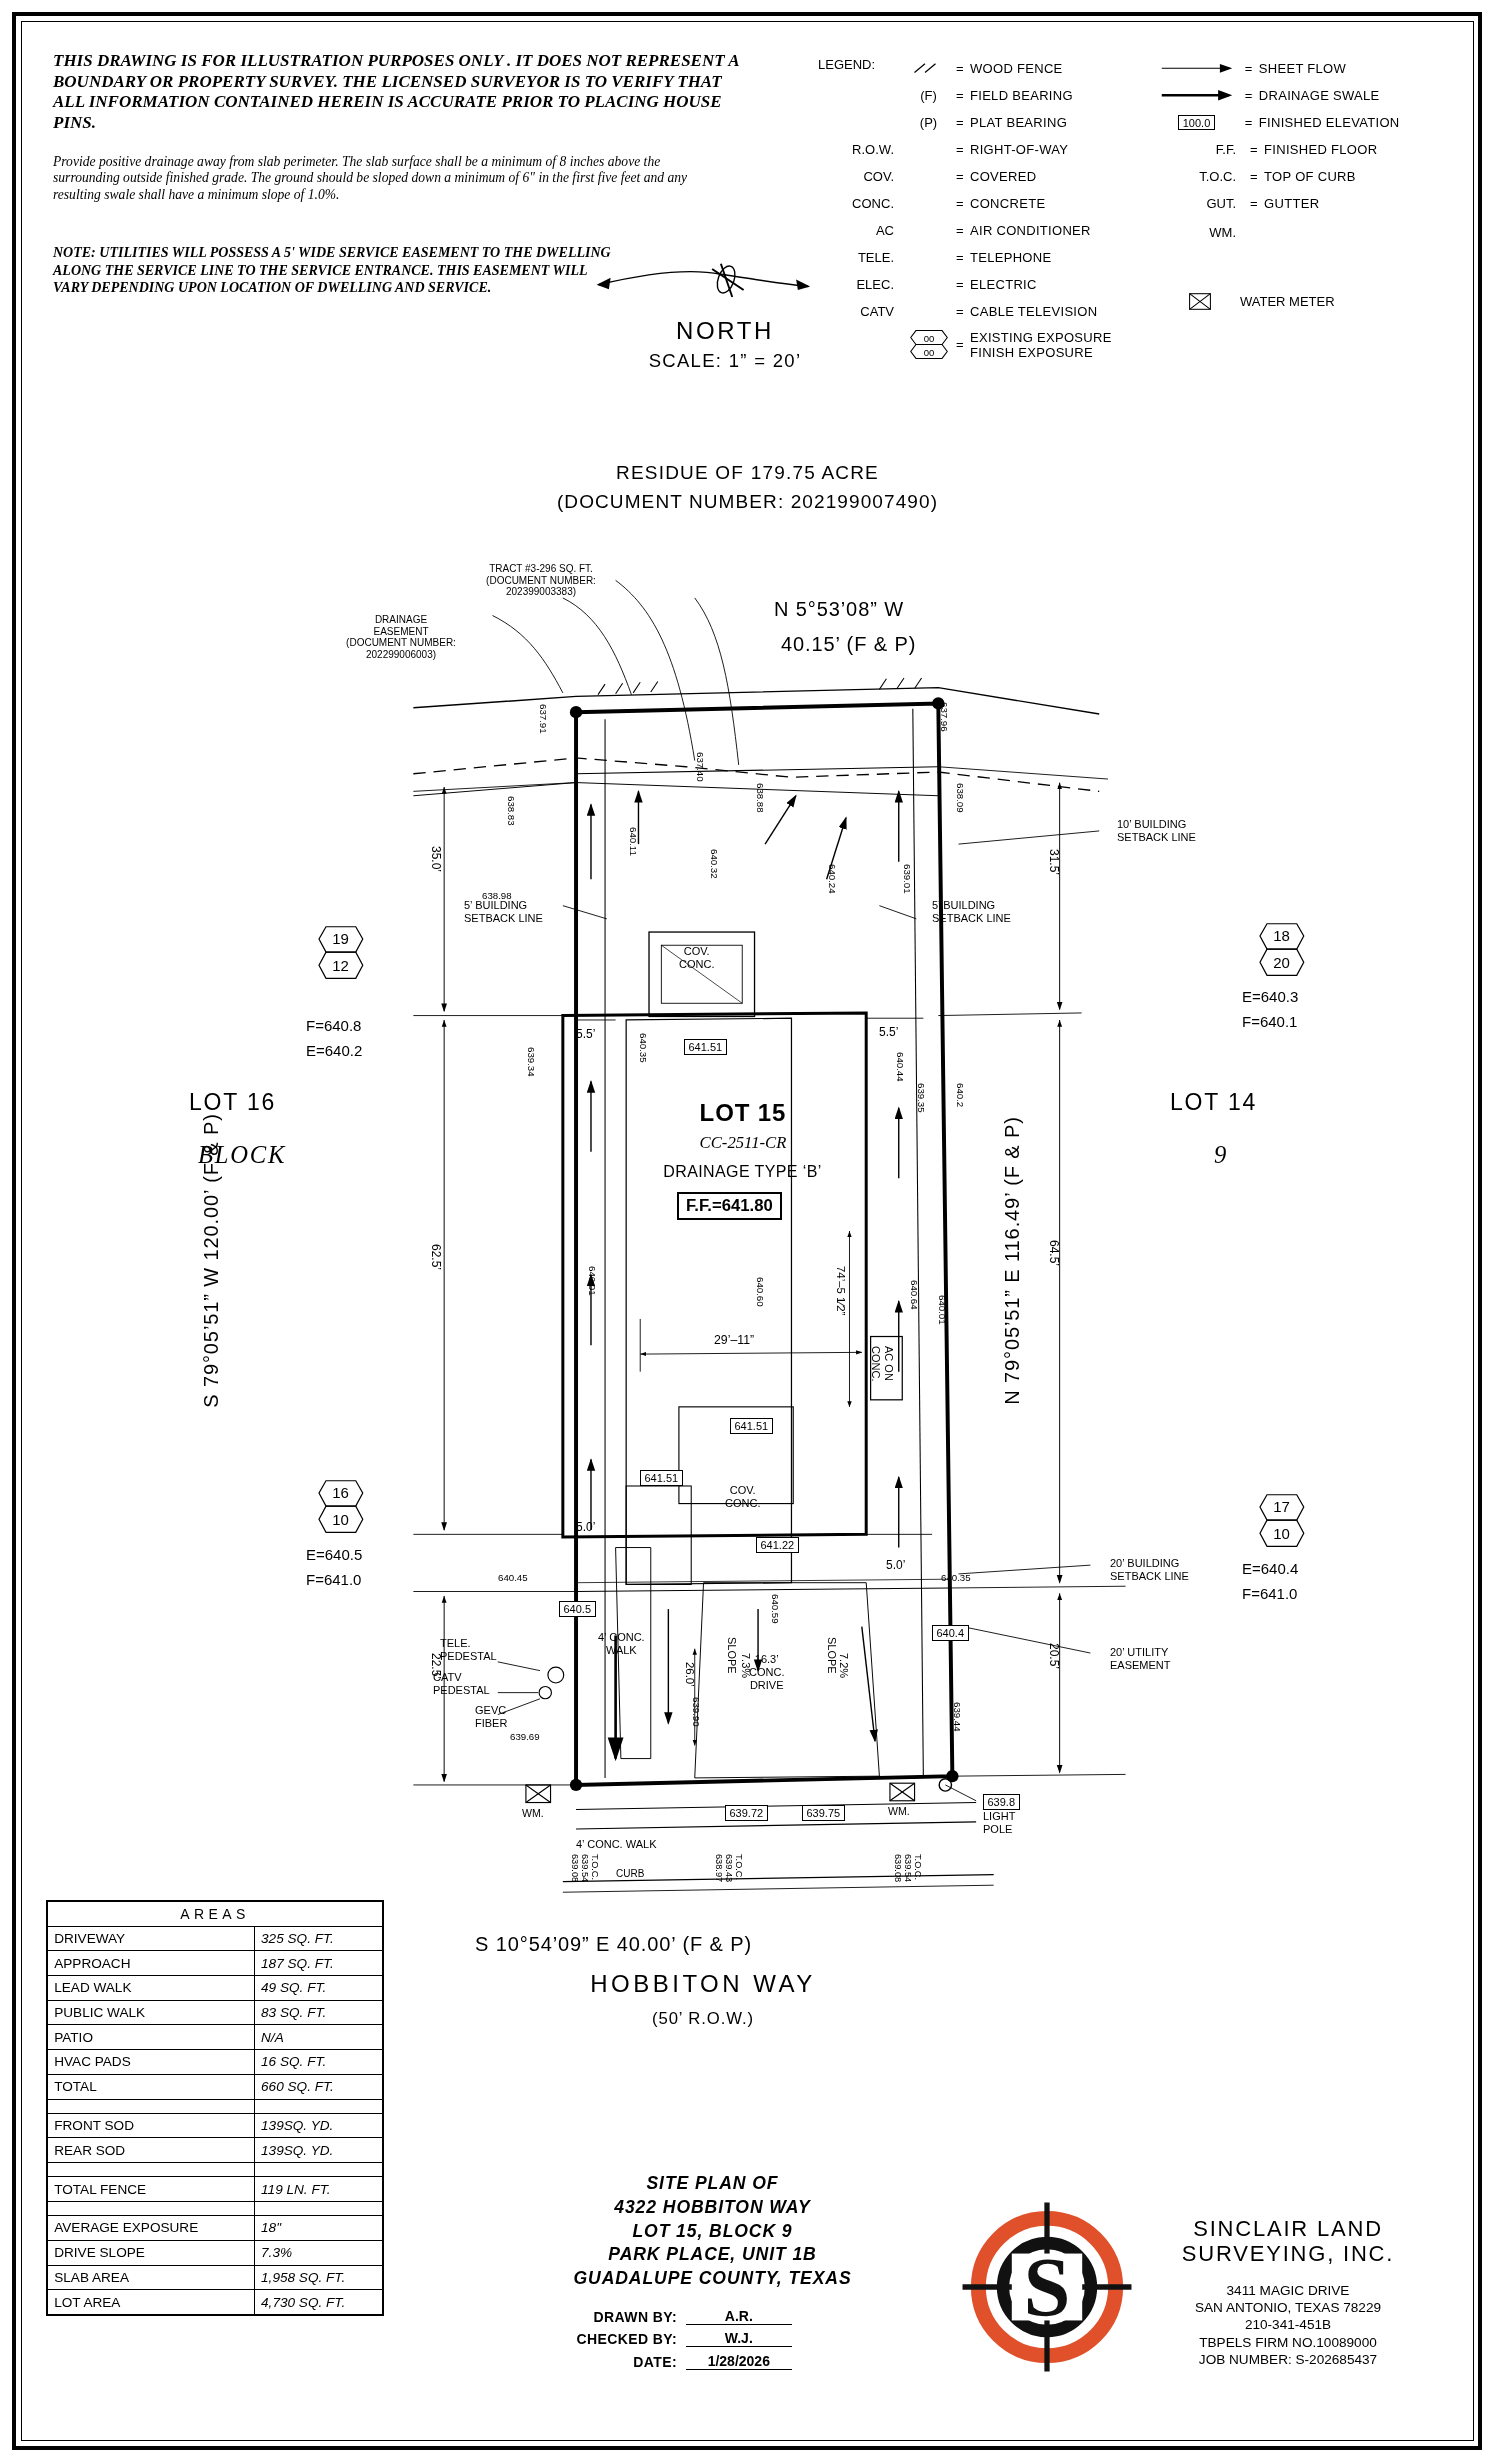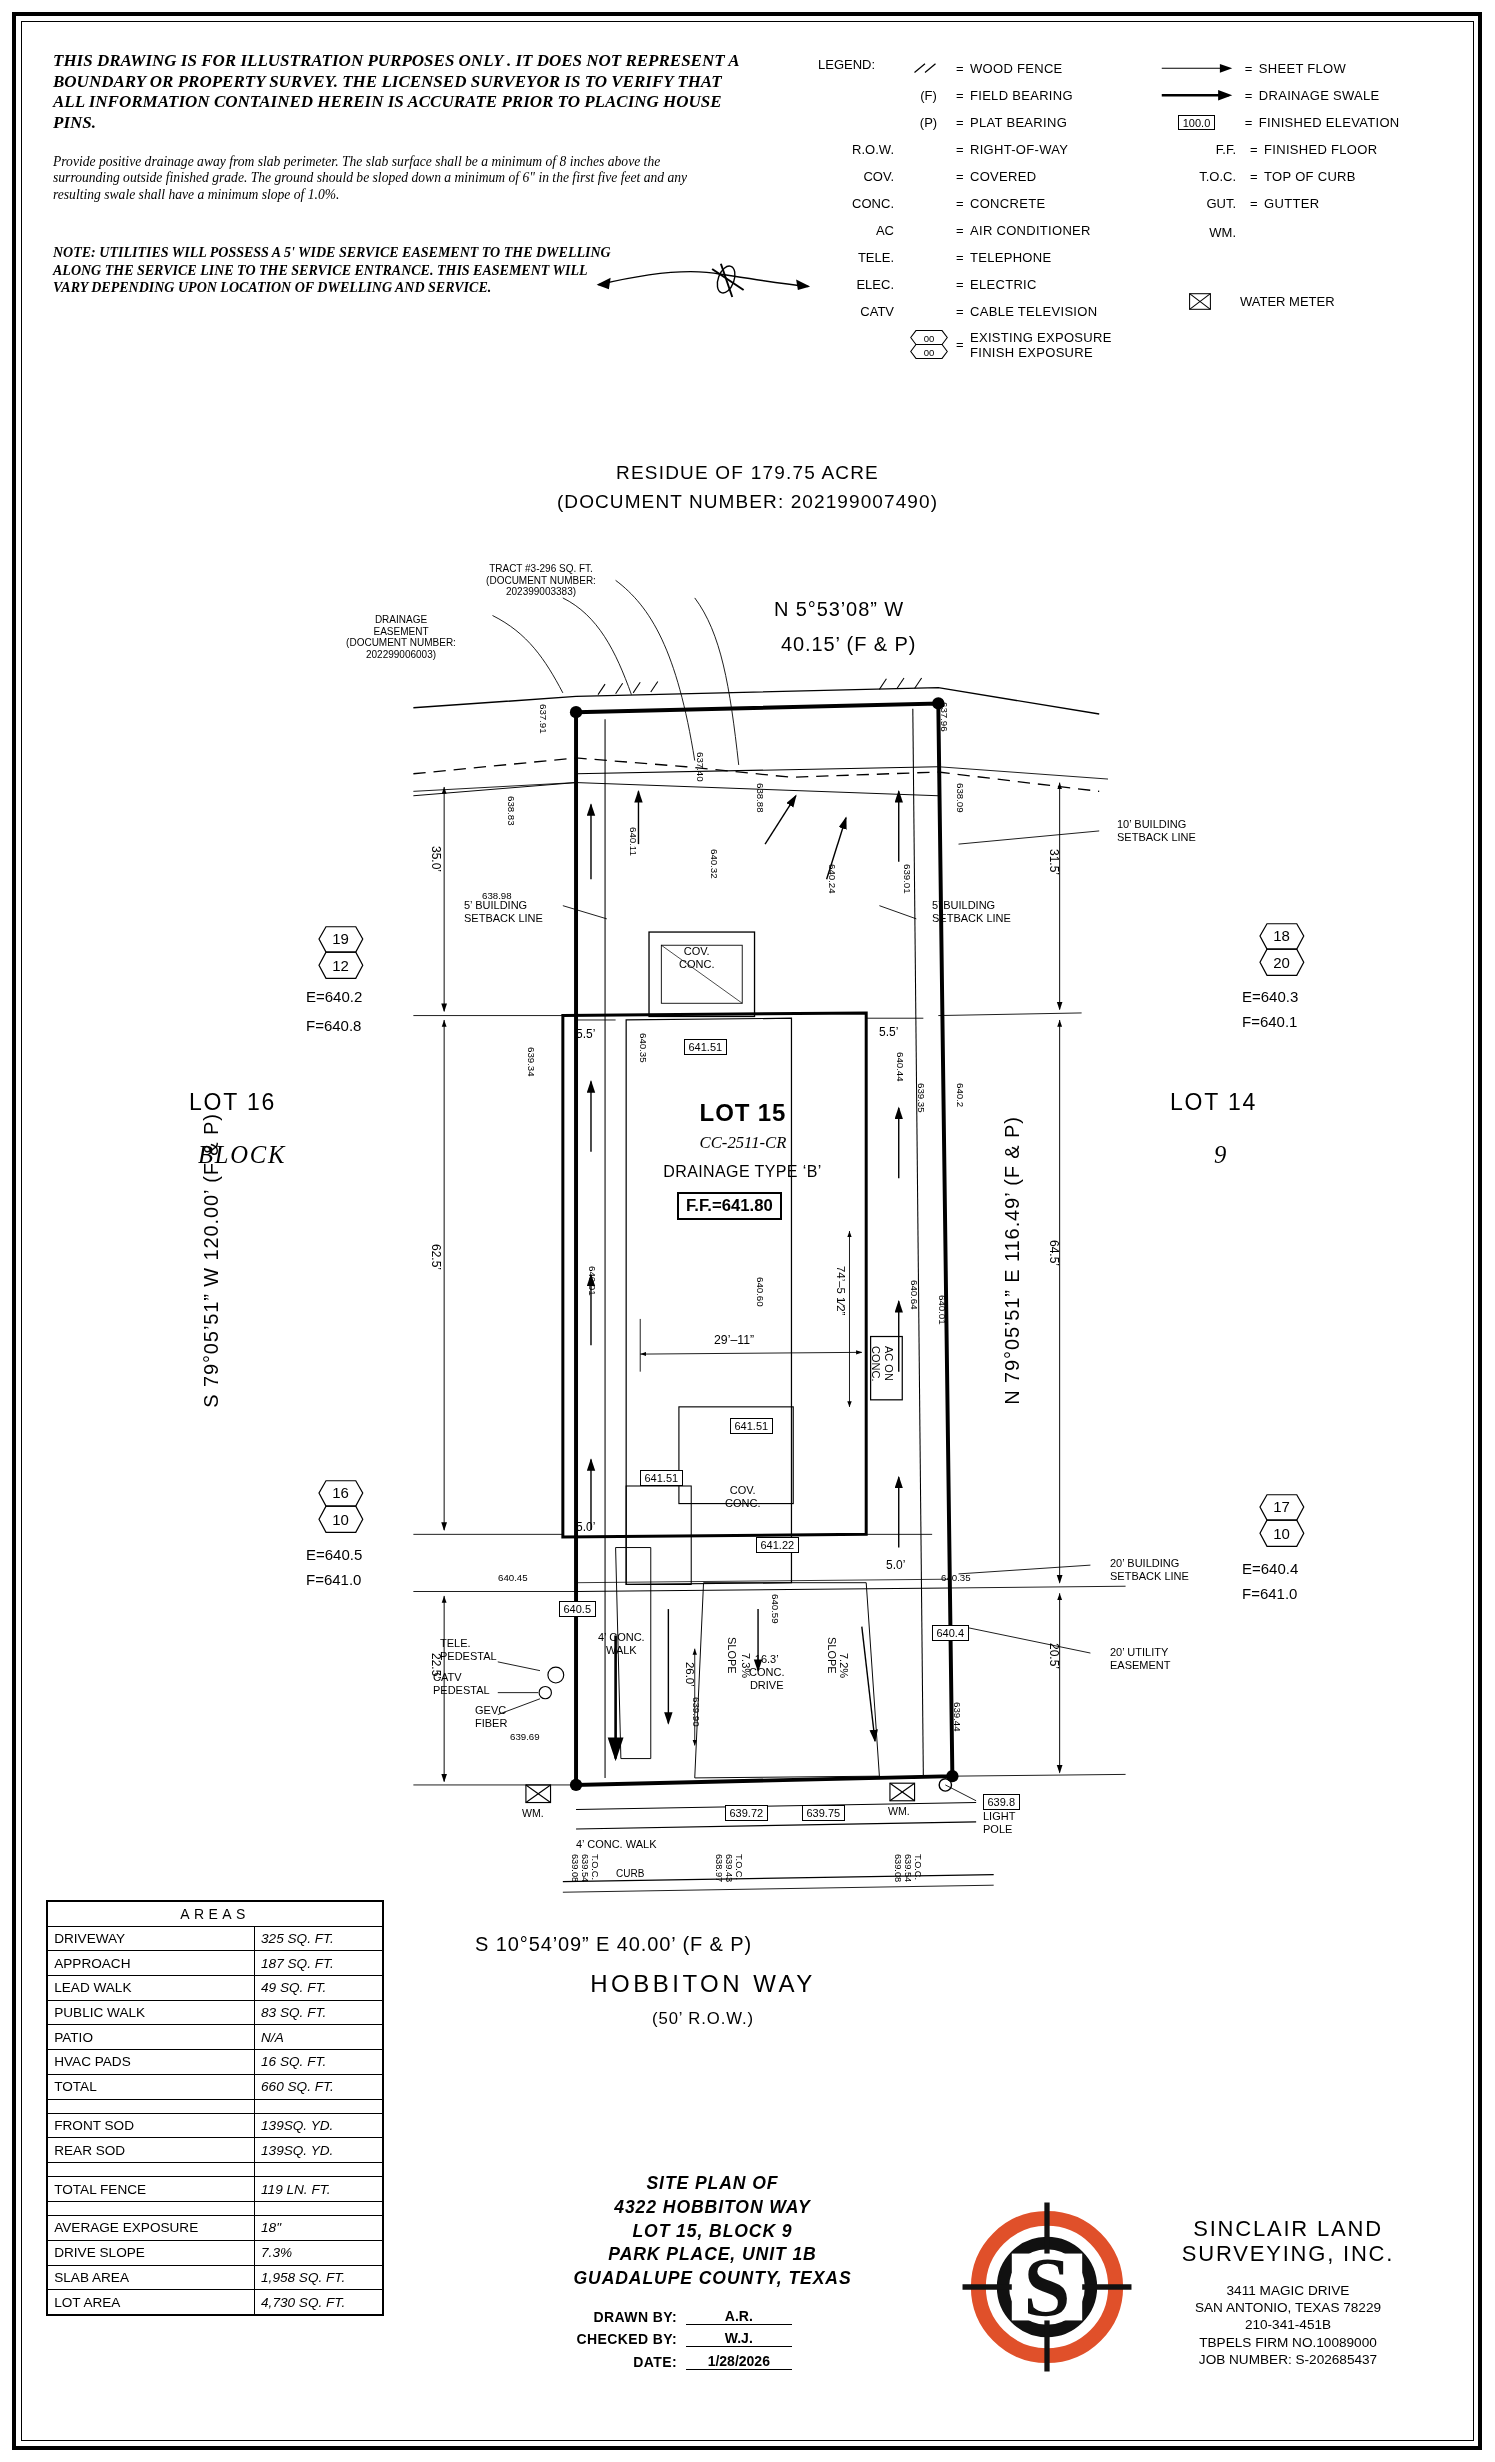--- a/index.html
+++ b/index.html
@@ -226,20 +226,24 @@
   <div class="abs" style="left:589px;top:248px;">
     <svg width="255" height="70" viewBox="0 0 290 80">
       <path d="M10 42 C60 30, 110 22, 150 30" fill="none" stroke="#000" stroke-width="1.6"></path>
       <path d="M150 30 C180 34, 210 40, 250 44" fill="none" stroke="#000" stroke-width="1.6"></path>
       <ellipse cx="156" cy="36" rx="9" ry="16" fill="none" stroke="#000" stroke-width="1.6" transform="rotate(20 156 36)"></ellipse>
       <path d="M150 18 L163 56" stroke="#000" stroke-width="2.2"></path>
       <path d="M140 24 L176 48" stroke="#000" stroke-width="2.2"></path>
       <polygon points="252,44 236,36 238,48" fill="#000"></polygon>
       <polygon points="8,42 24,34 22,47" fill="#000"></polygon>
     </svg>
+  </div>
+  <div class="abs" id="north-block">
+    <div id="north-label">NORTH</div>
+    <div id="scale-label">SCALE:  1” = 20’</div>
   </div>
 
   <div class="abs" id="residue-1">RESIDUE OF 179.75 ACRE</div>
   <div class="abs" id="residue-2">(DOCUMENT NUMBER: 202199007490)</div>
 
   <div class="abs" style="left:0;top:0;width:1495px;height:2462px;pointer-events:none;">
     <svg width="1495" height="2462" viewBox="0 0 1700 2800">
       <defs>
         <marker id="ar" markerWidth="9" markerHeight="9" refX="8" refY="3" orient="auto">
           <polygon points="0,0 9,3 0,6" fill="#000"></polygon>
@@ -536,21 +540,21 @@
   <div class="abs" style="left:888px;top:1805px;font-size:10.6px;">WM.</div>
 
   <div class="abs" style="left:317px;top:925px;">
     <svg width="53" height="56" viewBox="0 0 60 64">
         <polygon points="10,2 44,2 52,16 44,31 10,31 2,16" fill="none" stroke="#000" stroke-width="1.4"></polygon>
         <polygon points="10,31 44,31 52,46 44,61 10,61 2,46" fill="none" stroke="#000" stroke-width="1.4"></polygon>
       </svg>
     <div class="abs" style="left:0;top:5.3px;width:47px;text-align:center;font-size:15px;">19</div>
     <div class="abs" style="left:0;top:32px;width:47px;text-align:center;font-size:15px;">12</div>
   </div>
-  <div class="abs" style="left:306px;top:988px;font-size:15px;">E=640.2</div>
+  <div class="abs" style="left:306px;top:1042px;font-size:15px;">E=640.2</div>
   <div class="abs" style="left:306px;top:1017px;font-size:15px;">F=640.8</div>
 
   <div class="abs" style="left:1258px;top:922px;">
     <svg width="53" height="56" viewBox="0 0 60 64">
         <polygon points="10,2 44,2 52,16 44,31 10,31 2,16" fill="none" stroke="#000" stroke-width="1.4"></polygon>
         <polygon points="10,31 44,31 52,46 44,61 10,61 2,46" fill="none" stroke="#000" stroke-width="1.4"></polygon>
       </svg>
     <div class="abs" style="left:0;top:5.3px;width:47px;text-align:center;font-size:15px;">18</div>
     <div class="abs" style="left:0;top:32px;width:47px;text-align:center;font-size:15px;">20</div>
   </div>

